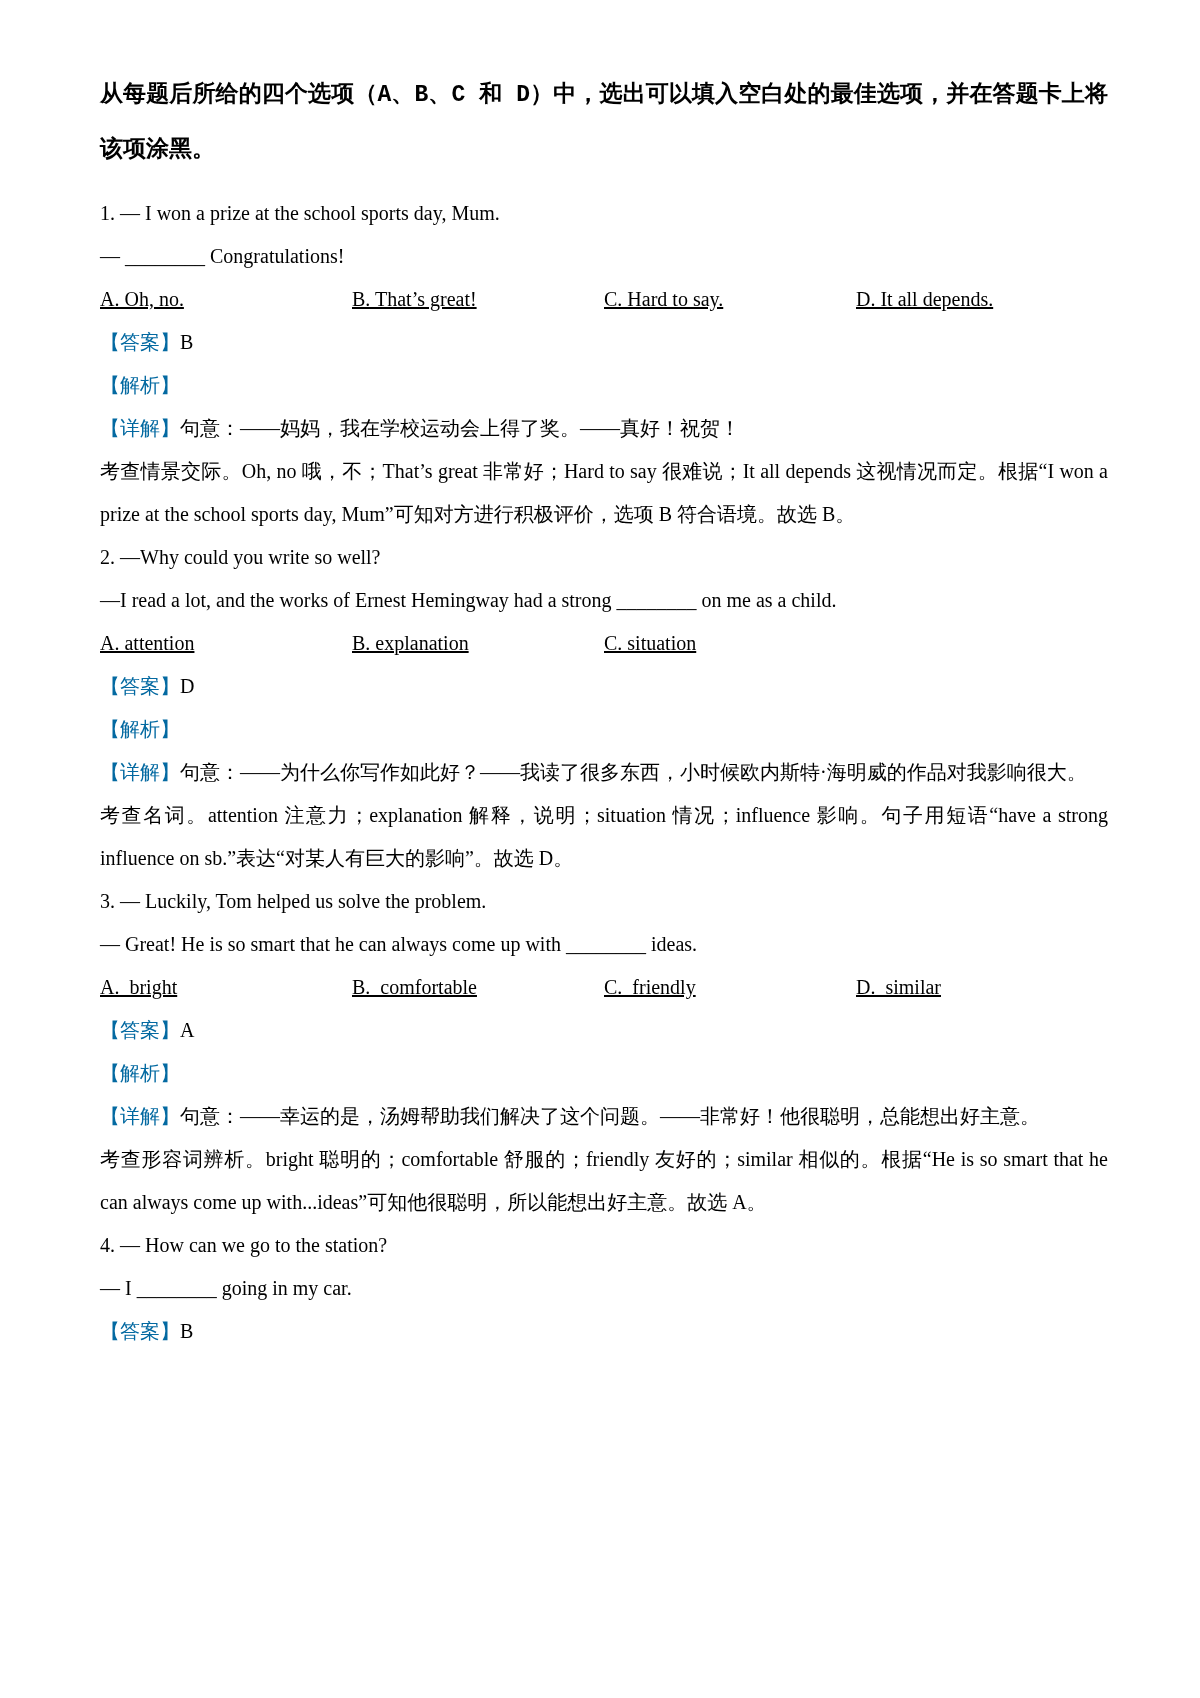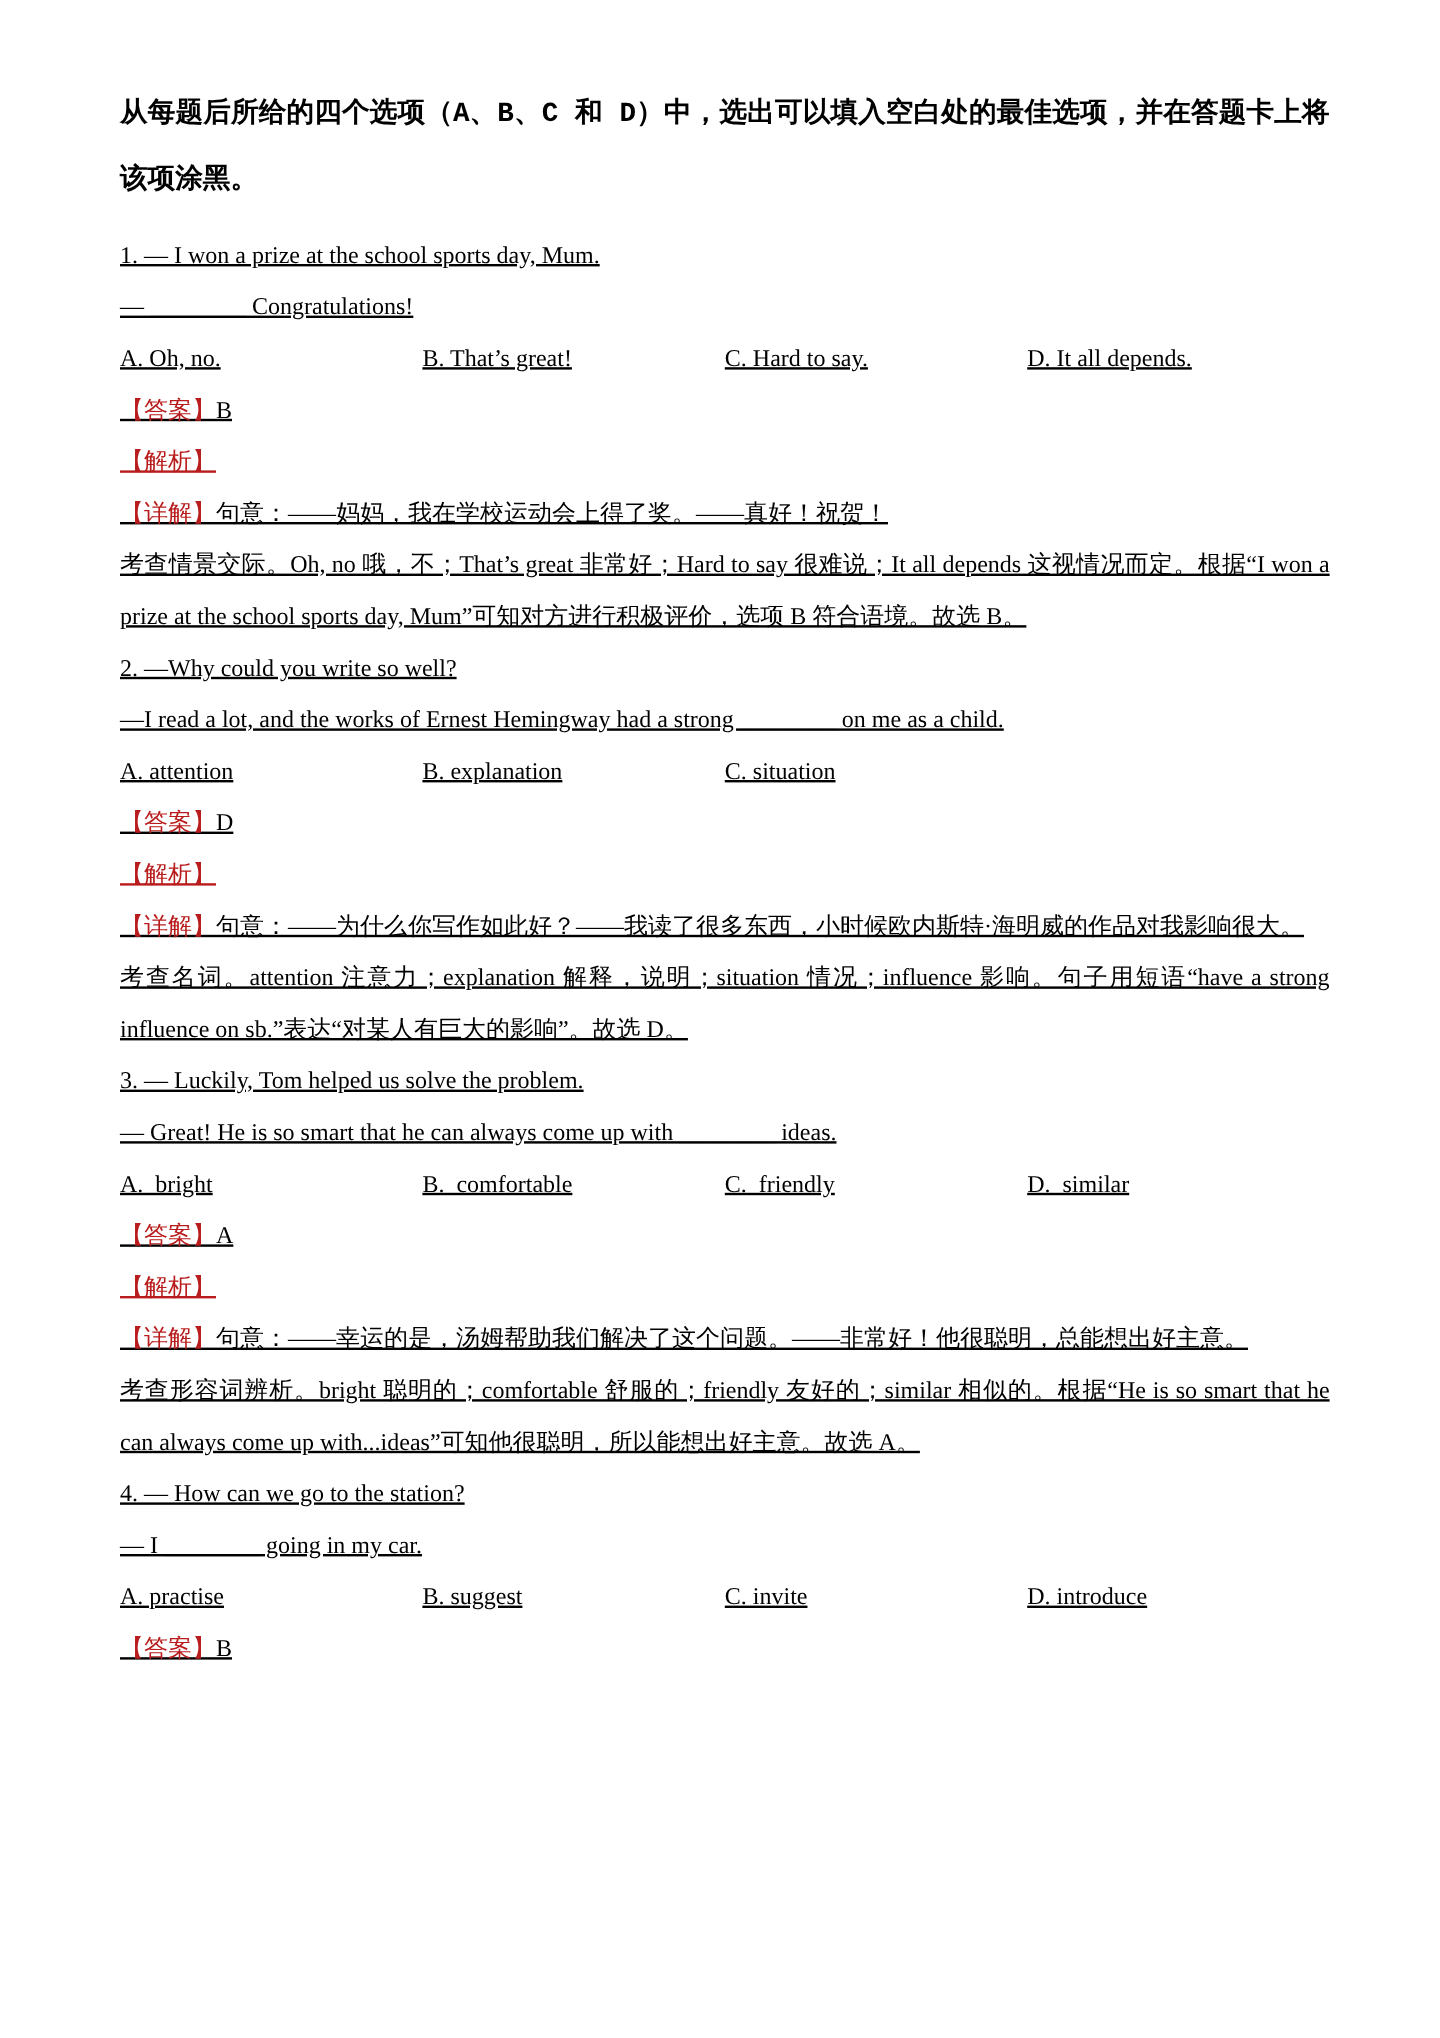--- a/index.html
+++ b/index.html
@@ -22,34 +22,33 @@
     font-weight: 700;
     line-height: 55px;
     margin-bottom: 14px;
     text-align: justify;
     font-family: Liberation Mono, monospace;
   }
   .line {
     font-size: 20px;
     line-height: 43px;
     margin: 0;
-    text-decoration: underline;
   }
   .justify {
     text-align: justify;
   }
   .options {
     display: grid;
     grid-template-columns: 1fr 1fr 1fr 1fr;
     font-size: 20px;
     line-height: 43px;
     text-decoration: underline;
   }
   .options span { white-space: pre-wrap; }
-  .blue { color: #b91c1c; }
+  .blue { color: #0369a1; }
   .question { margin: 0; }
 </style>
 </head>
 <body>
 
 <div class="page">
 
   <p class="instruction">从每题后所给的四个选项（A、B、C 和 D）中，选出可以填入空白处的最佳选项，并在答题卡上将该项涂黑。</p>
 
   <section class="question">
@@ -92,22 +91,16 @@
     </div>
     <p class="line"><span class="blue">【答案】</span><span>A</span></p>
     <p class="line blue">【解析】</p>
     <p class="line justify"><span class="blue">【详解】</span><span>句意：——幸运的是，汤姆帮助我们解决了这个问题。——非常好！他很聪明，总能想出好主意。</span></p>
     <p class="line justify">考查形容词辨析。bright 聪明的；comfortable 舒服的；friendly 友好的；similar 相似的。根据“He is so smart that he can always come up with...ideas”可知他很聪明，所以能想出好主意。故选 A。</p>
   </section>
 
   <section class="question">
     <p class="line">4. — How can we go to the station?</p>
     <p class="line">— I ________ going in my car.</p>
-    <div class="options">
-      <span>A. practise</span>
-      <span>B. suggest</span>
-      <span>C. invite</span>
-      <span>D. introduce</span>
-    </div>
     <p class="line"><span class="blue">【答案】</span><span>B</span></p>
   </section>
 
 </div>
 
 </body></html>

